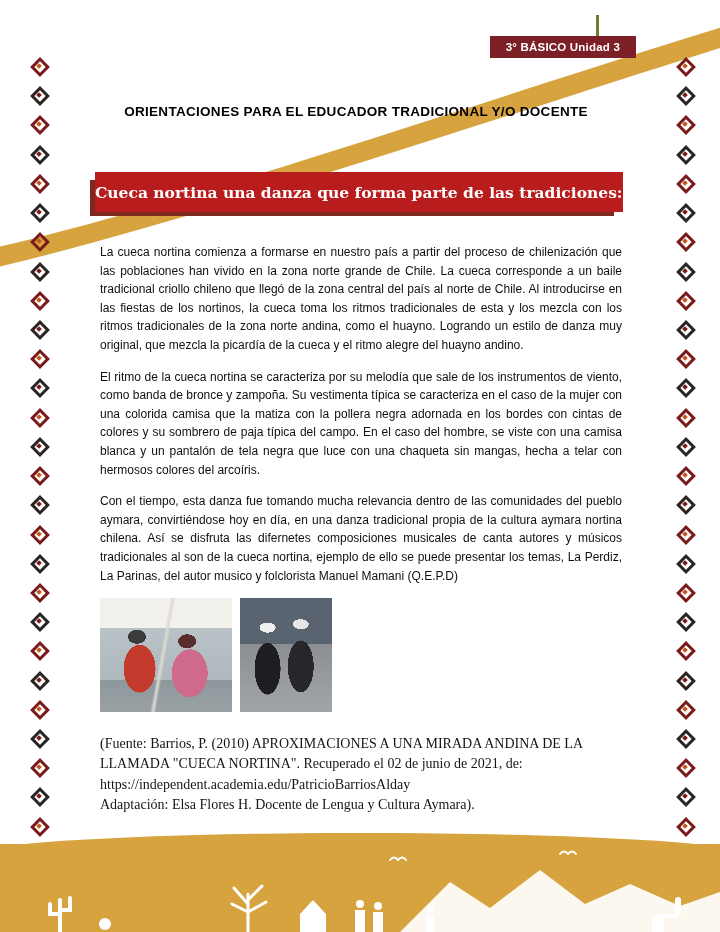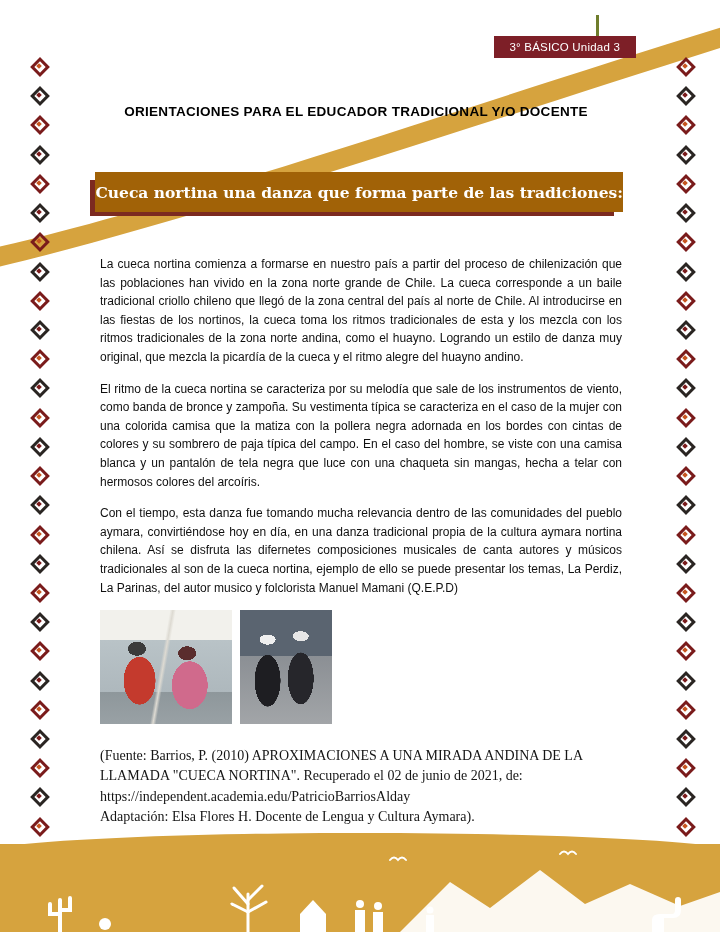--- a/index.html
+++ b/index.html
@@ -3,21 +3,21 @@
 <meta charset="utf-8">
 <style>
   html,body{margin:0;padding:0;}
   body{
     width:720px;height:932px;position:relative;background:#ffffff;
     font-family:"Liberation Sans", sans-serif;color:#111;overflow:hidden;
   }
   
   .badge{
     position:absolute;top:36px;right:84px;z-index:5;
-    background:#7d1f27;color:#fff;font-size:11.5px;font-weight:normal;
+    background:#7d1f27;color:#fff;font-size:11.5px;font-weight:bold;
     padding:5px 16px;letter-spacing:.2px;
   }
   .green-mark{
     position:absolute;top:15px;right:121px;width:3px;height:23px;background:#6f7d2c;z-index:4;
   }
   
   .swoosh{position:absolute;top:0;left:0;z-index:1;pointer-events:none;}
   
   .ornament{
     position:absolute;top:58px;bottom:98px;width:22px;z-index:3;
@@ -37,32 +37,32 @@
   .orn-cell.alt::before{border-color:#2a2522;}
   .orn-cell.alt::after{background:#7a1b1b;}
   
   .heading{
     position:absolute;top:104px;left:72px;right:80px;z-index:2;margin:0;
     text-align:center;font-size:13.5px;font-weight:bold;letter-spacing:.3px;color:#000;
   }
   
   .banner{
     position:absolute;left:95px;top:172px;width:528px;height:40px;z-index:2;
-    background:#a16207;box-shadow:-7px 6px 0 -2px #7c2a20;
-    display:flex;align-items:center;justify-content:flex-end;
+    background:#b91c1c;box-shadow:-7px 6px 0 -2px #7c2a20;
+    display:flex;align-items:center;justify-content:flex-start;
   }
   .banner span{
     color:#fff;font-family:"DejaVu Serif", serif;font-weight:bold;font-size:15.5px;
   }
   
   .content{
     position:absolute;left:100px;top:243px;width:522px;z-index:2;
   }
   .content p{
-    margin:12px 0 13px 0;font-size:12px;line-height:1.55;text-align:justify;color:#101010;
+    margin:0 0 13px 0;font-size:12px;line-height:1.55;text-align:justify;color:#101010;
   }
   .photos{display:flex;gap:8px;margin:8px 0 22px 0;}
   .photo{flex:0 0 auto;}
   .photo1{
     width:132px;height:114px;
     background:
       radial-gradient(ellipse 9px 7px at 28% 34%, #3b3b3b 99%, transparent 100%),
       radial-gradient(ellipse 9px 7px at 66% 38%, #5a2d2d 99%, transparent 100%),
       radial-gradient(ellipse 16px 24px at 30% 62%, #c43a2d 99%, transparent 100%),
       radial-gradient(ellipse 18px 24px at 68% 66%, #d06a8c 99%, transparent 100%),

